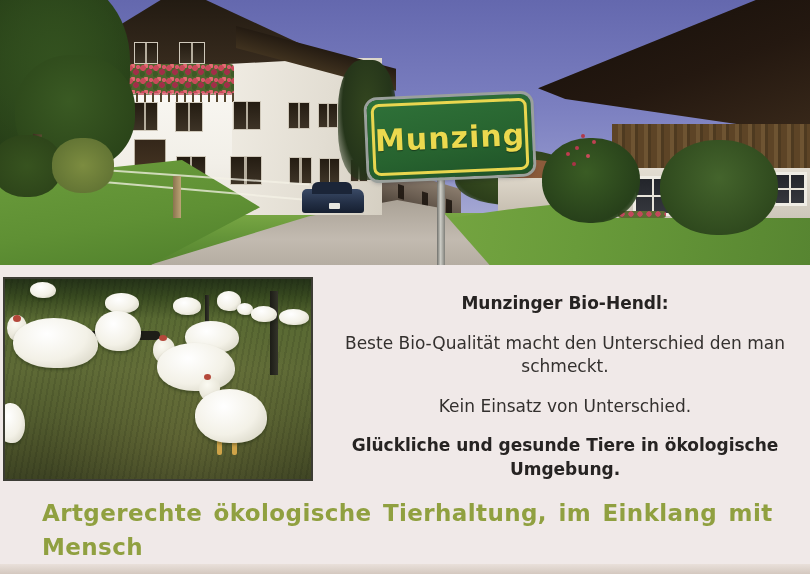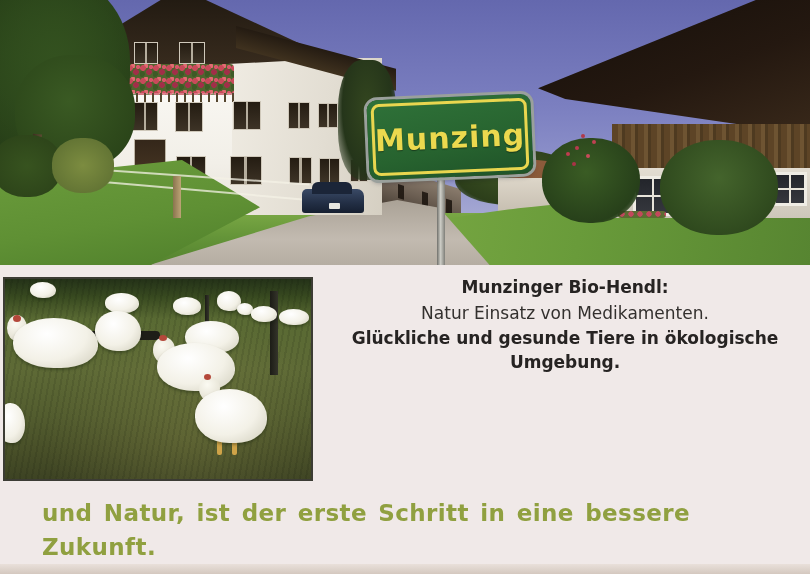--- a/index.html
+++ b/index.html
@@ -108,21 +108,21 @@
        box-shadow:0 2px 3px rgba(15,25,8,.35);}
   .chick-head{position:absolute;border-radius:50%;
        background:radial-gradient(circle at 40% 35%,#fbfaf2,#ddd9c8);}
   .comb{position:absolute;border-radius:50%;background:#b4483a;}
   .leg{position:absolute;width:5px;height:15px;background:#cfa348;border-radius:2px;}
   .fence-post{position:absolute;background:linear-gradient(90deg,#1c1c16,#34342a);}
   .feeder{position:absolute;left:50px;top:52px;width:105px;height:9px;border-radius:4px;background:#1e1e18;}
 
   
   .info{position:absolute;left:325px;top:276px;width:480px;text-align:center;color:#33302e;}
-  .info p{margin:0 9px 2px 9px;font-size:17px;line-height:23.5px;}
+  .info p{margin:16px 9px 2px 9px;font-size:17px;line-height:23.5px;}
   .info .title{font-weight:bold;color:#262322;}
   .info .strong{font-weight:bold;color:#262322;}
   .slogan{position:absolute;left:42px;top:496px;width:760px;color:#90a040;font-weight:bold;
        font-size:23px;line-height:34px;letter-spacing:.4px;word-spacing:3px;}
   .slogan p{margin:0;}
   .bottom-strip{position:absolute;left:0;top:564px;width:810px;height:10px;
        background:linear-gradient(180deg,#e9e0da 0%,#d4c8bf 100%);}
 </style>
 </head>
 <body>
@@ -227,22 +227,24 @@
     <div class="comb" style="left:199px;top:95px;width:7px;height:6px;"></div>
     <div class="leg" style="left:212px;top:161px;"></div>
     <div class="leg" style="left:227px;top:161px;"></div>
     <div class="chicken" style="left:190px;top:110px;width:72px;height:54px;"></div>
 
     <div class="chicken" style="left:-8px;top:124px;width:28px;height:40px;"></div>
   </div>
 
   <div class="info">
     <p class="title">Munzinger Bio-Hendl:</p>
-    <p>Natur Einsatz von Medikamenten.</p>
+    <p>Beste Bio-Qualität macht den Unterschied den man schmeckt.</p>
+    <p>Kein Einsatz von Unterschied.</p>
     <p class="strong">Glückliche und gesunde Tiere in ökologische Umgebung.</p>
   </div>
 
   <div class="slogan">
+    <p>Artgerechte ökologische Tierhaltung, im Einklang mit Mensch</p>
     <p>und Natur, ist der erste Schritt in eine bessere Zukunft.</p>
   </div>
 
   <div class="bottom-strip"></div>
 </div>
 
 </body></html>

